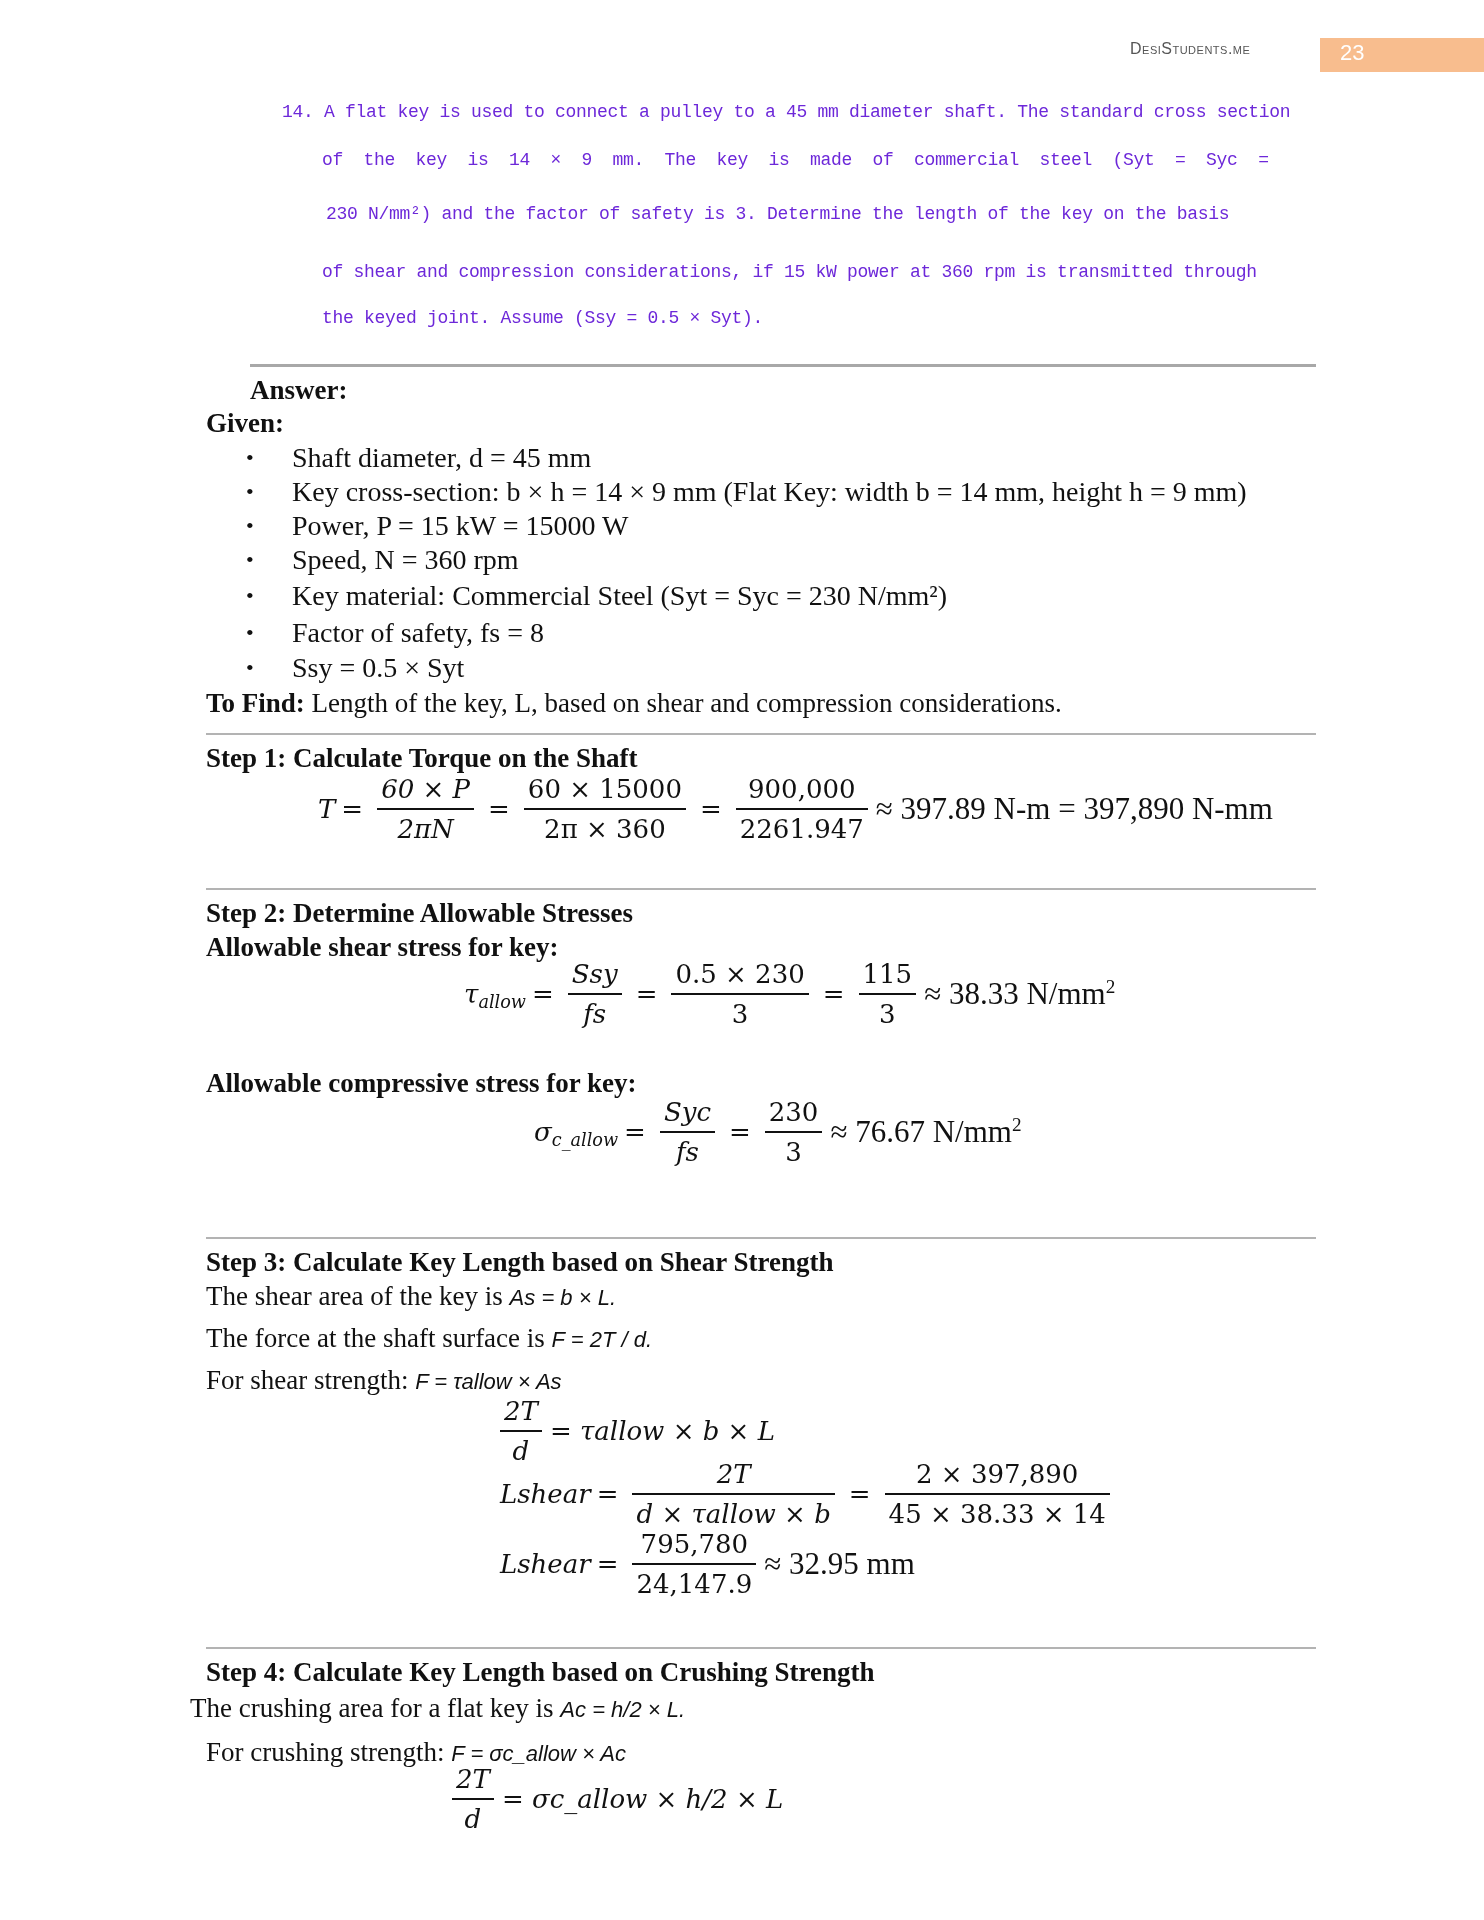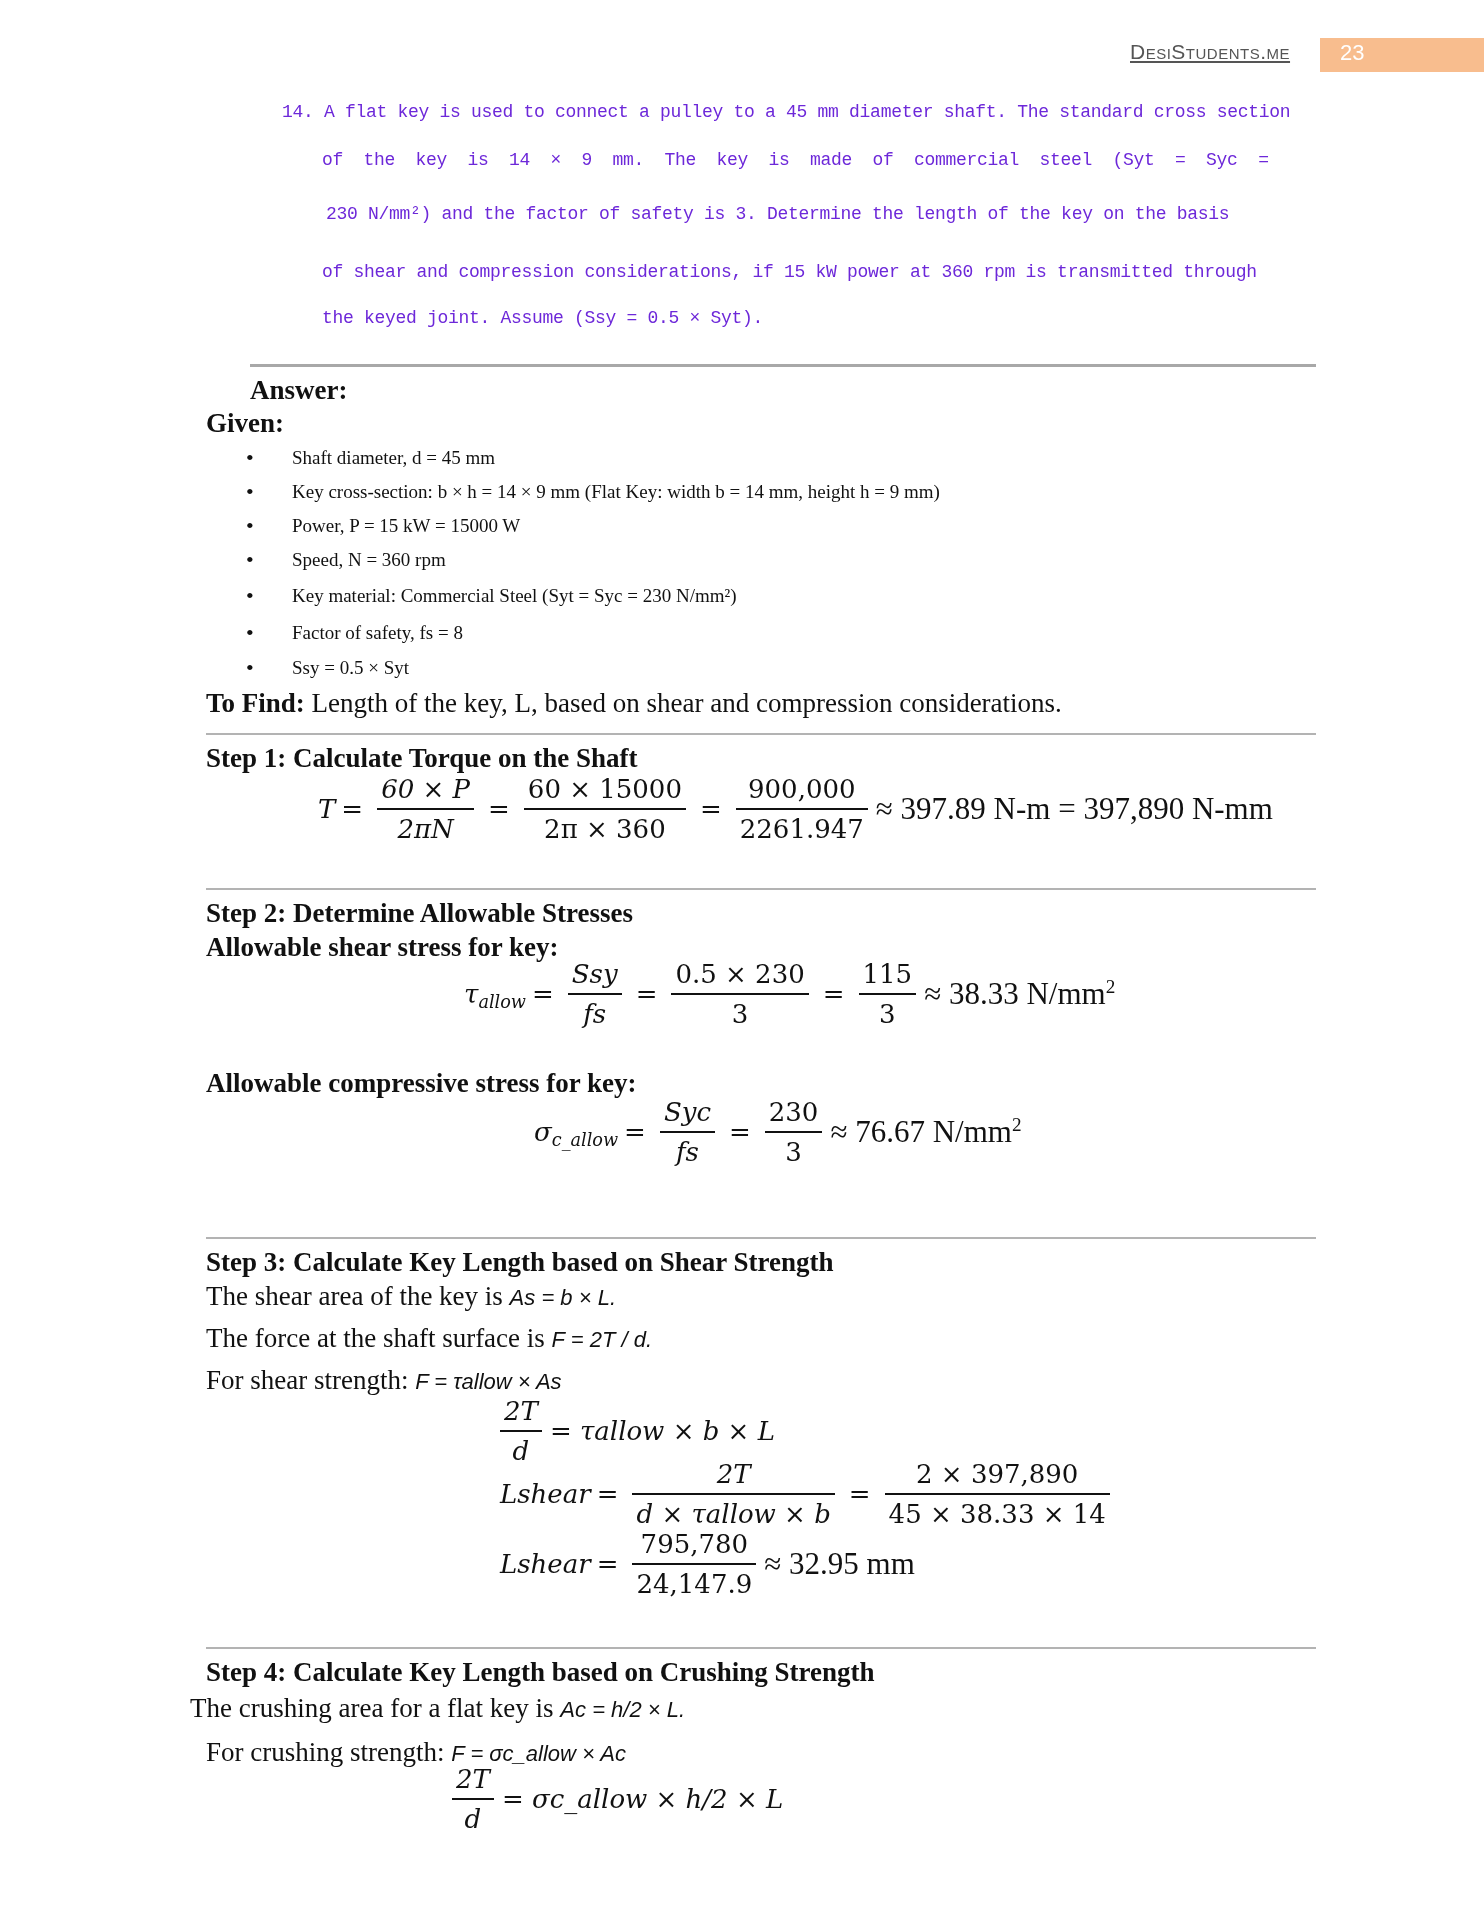--- a/index.html
+++ b/index.html
@@ -1,33 +1,33 @@
 <!DOCTYPE html>
 <html><head>
 <meta charset="utf-8">
 <style>
   html, body { margin: 0; padding: 0; background: #ffffff; }
   body { width: 1484px; height: 1920px; position: relative; overflow: hidden;
          font-family: "Liberation Serif", serif; color: #111; }
   .abs { position: absolute; }
   .hdr-site { left: 1130px; top: 40px; font-family: "Liberation Sans", sans-serif;
-              font-size: 21px; color: #555; letter-spacing: 0.5px; font-variant: small-caps; text-decoration: underline; }
+              font-size: 16px; color: #555; letter-spacing: 0.5px; font-variant: small-caps; }
   .hdr-band { left: 1320px; top: 38px; width: 164px; height: 34px; background: #f8bd8e; }
   .hdr-page { left: 1340px; top: 40px; font-family: "Liberation Sans", sans-serif;
               font-size: 22px; color: #ffffff; }
   .q { font-family: Liberation Mono, monospace; font-size: 18px; color: #6d28d9; letter-spacing: -0.3px; }
   .rule { background: #a8a8a8; height: 3px; }
   .rule.thin { height: 2px; background: #b3b3b3; }
   .t { font-size: 27px; color: #111; white-space: nowrap; }
   .b { font-weight: bold; }
   .m { font-family: Liberation Sans, sans-serif; font-style: italic; font-size: 22px; }
   sub { font-size: 68%; vertical-align: -0.3em; line-height: 0; }
   sup { font-size: 62%; vertical-align: 0.55em; line-height: 0; }
   ul.given { list-style: none; margin: 0; padding: 0; }
-  ul.given li { position: relative; padding-left: 86px; height: 34px; line-height: 34px; font-size: 19px; }
+  ul.given li { position: relative; padding-left: 86px; height: 34px; line-height: 34px; font-size: 28px; }
   ul.given li::before { content: "•"; position: absolute; left: 40px; font-size: 22px; }
   .eq { display: flex; align-items: center; white-space: nowrap; font-family: "DejaVu Serif", serif; font-size: 26px; }
   .frac { display: inline-flex; flex-direction: column; align-items: center; margin: 0 8px; vertical-align: middle; }
   .frac .num, .frac .den { padding: 0 4px; line-height: 38px; }
   .frac .bar { height: 2px; background: #111; width: 100%; }
   .op { margin: 0 6px; }
   .txt { font-family: "Liberation Serif", serif; font-style: normal; font-size: 31px; }
   .it { font-style: italic; }
 </style>
 </head>

